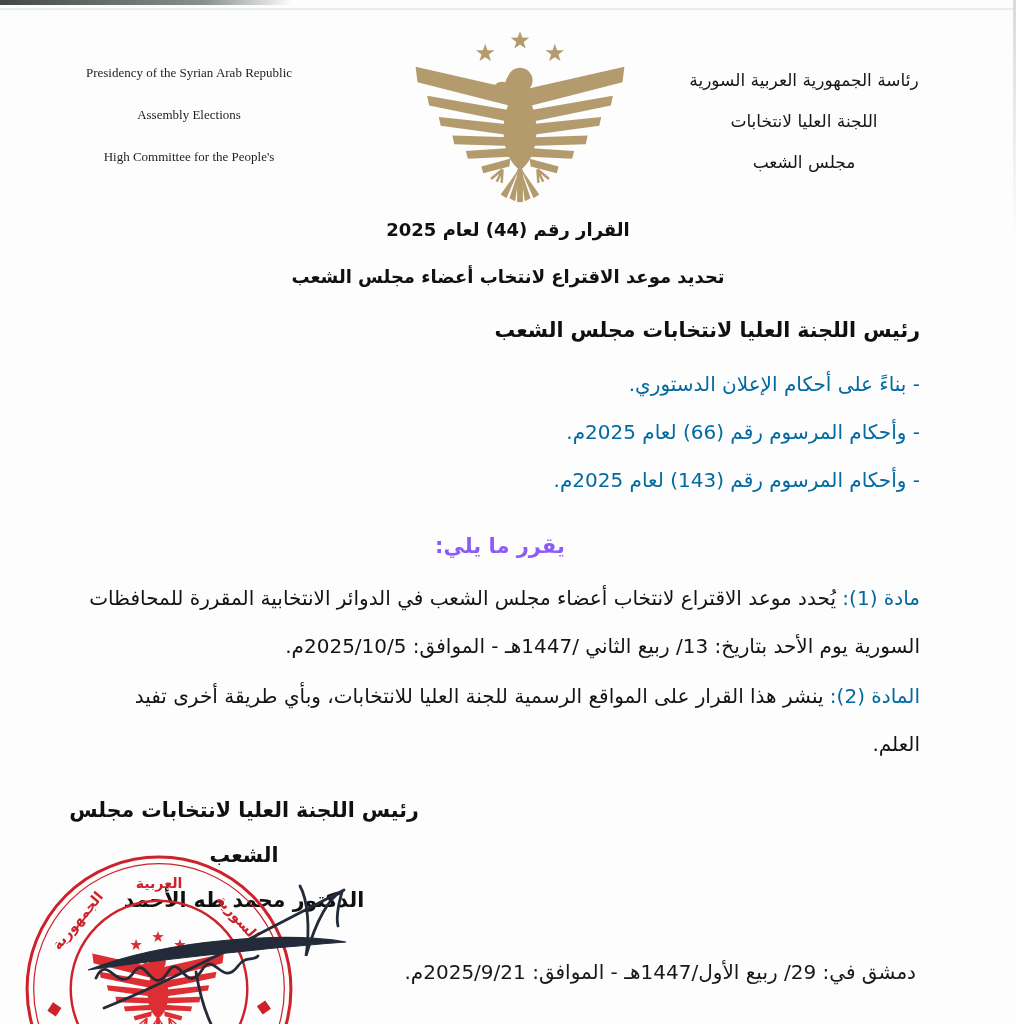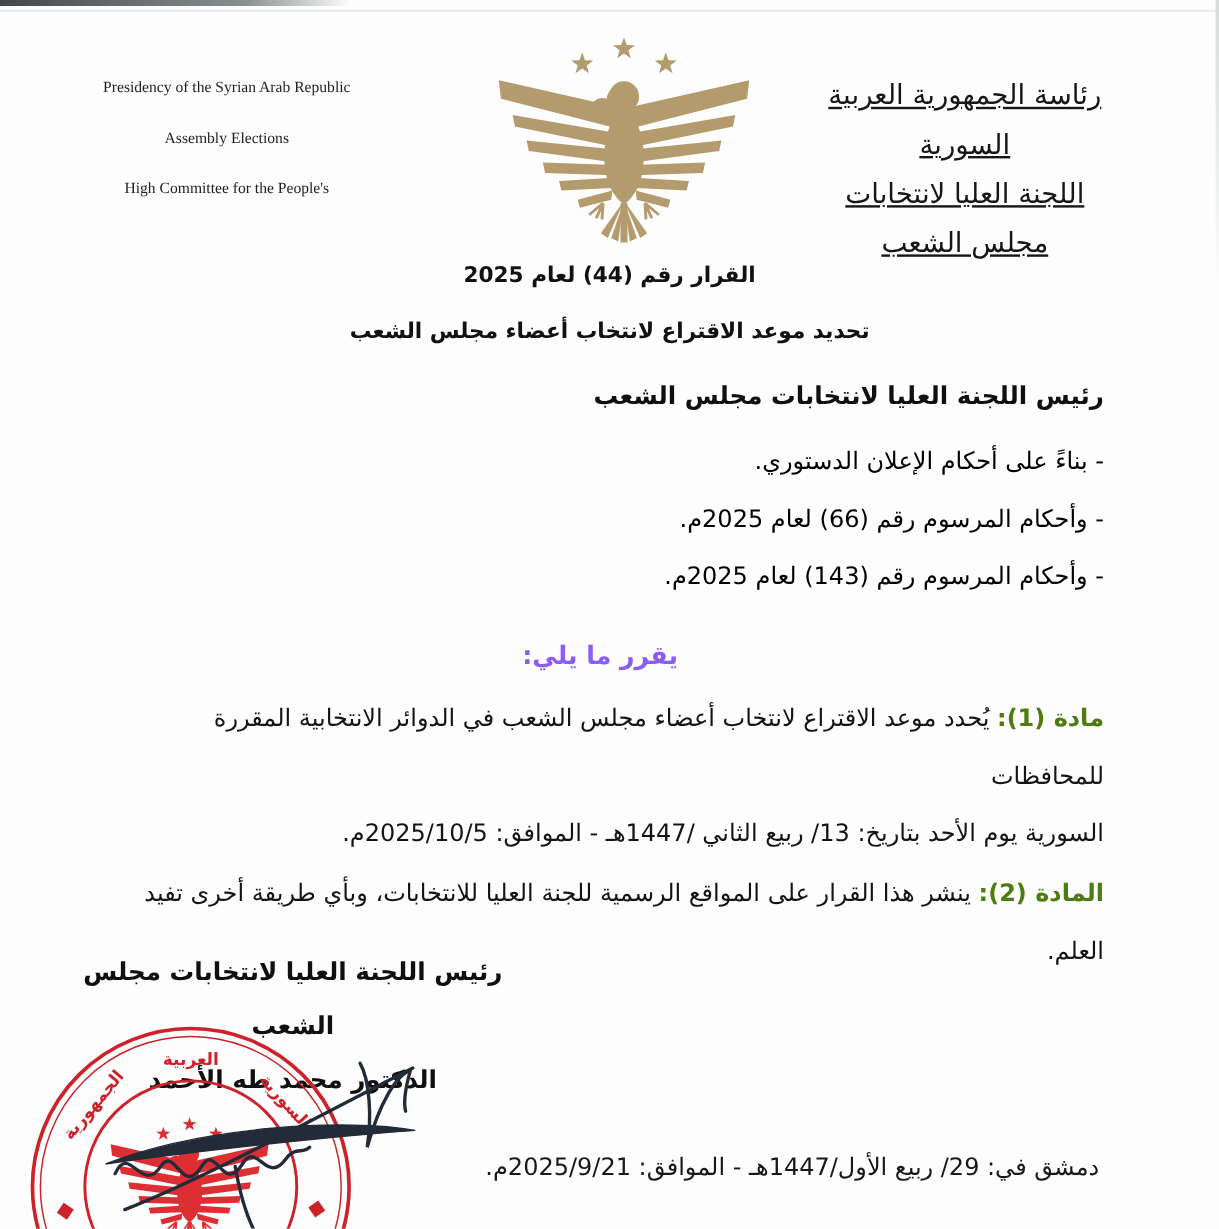--- a/index.html
+++ b/index.html
@@ -12,37 +12,37 @@
   .abs{position:absolute;}
   
   .top-hairline{left:0;top:8px;width:1016px;height:2px;background:#e9edeb;}
   .top-dark{left:0;top:0;width:292px;height:5px;background:linear-gradient(90deg,#43474a,#8a8f90 70%,rgba(200,204,203,0));}
   .right-edge{right:0;top:0;width:3px;height:240px;background:linear-gradient(180deg,#d7dbd9,rgba(215,219,217,0));}
 
   
   .hdr-en{left:14px;top:52px;width:350px;text-align:center;
     font-family:"Liberation Serif", serif;font-size:13px;line-height:42px;color:#1e1e1e;}
   .hdr-ar{right:62px;top:60px;width:300px;text-align:center;direction:rtl;
-    font-size:23px;line-height:41px;color:#161616;text-decoration:underline;}
+    font-size:17px;line-height:41px;color:#161616;}
   .emblem{left:404px;top:28px;width:232px;height:184px;color:#b49b6d;}
 
   
   .title-block{left:0;top:206px;width:1016px;text-align:center;direction:rtl;
     font-weight:bold;font-size:18px;line-height:47px;color:#111;}
   
   .preamble{right:96px;top:318px;width:836px;direction:rtl;text-align:right;font-size:20px;}
   .preamble .head{font-weight:bold;font-size:20.5px;margin-bottom:18px;color:#101010;}
-  .preamble .item{line-height:48px;color:#000000;}
+  .preamble .item{line-height:48px;color:#0369a1;}
 
   .decide-intro{left:0;top:534px;width:1000px;text-align:center;direction:rtl;
     font-weight:bold;font-size:21px;color:#8b5cf6;}
   .articles{right:96px;top:574px;width:836px;direction:rtl;text-align:right;
     font-size:20px;line-height:48px;color:#141414;}
   .articles .art{margin-bottom:2px;}
-  .b{font-weight:bold;color:#4d7c0f;}
+  .b{font-weight:normal;color:#0369a1;}
 
   
   .sig-block{left:38px;top:788px;width:412px;text-align:center;direction:rtl;
     font-weight:bold;font-size:20.5px;line-height:45px;color:#101010;}
 
   
   .date-line{right:100px;top:960px;direction:rtl;font-size:20px;color:#181818;}
 
   
   .stamp{left:22px;top:852px;width:274px;height:274px;}

